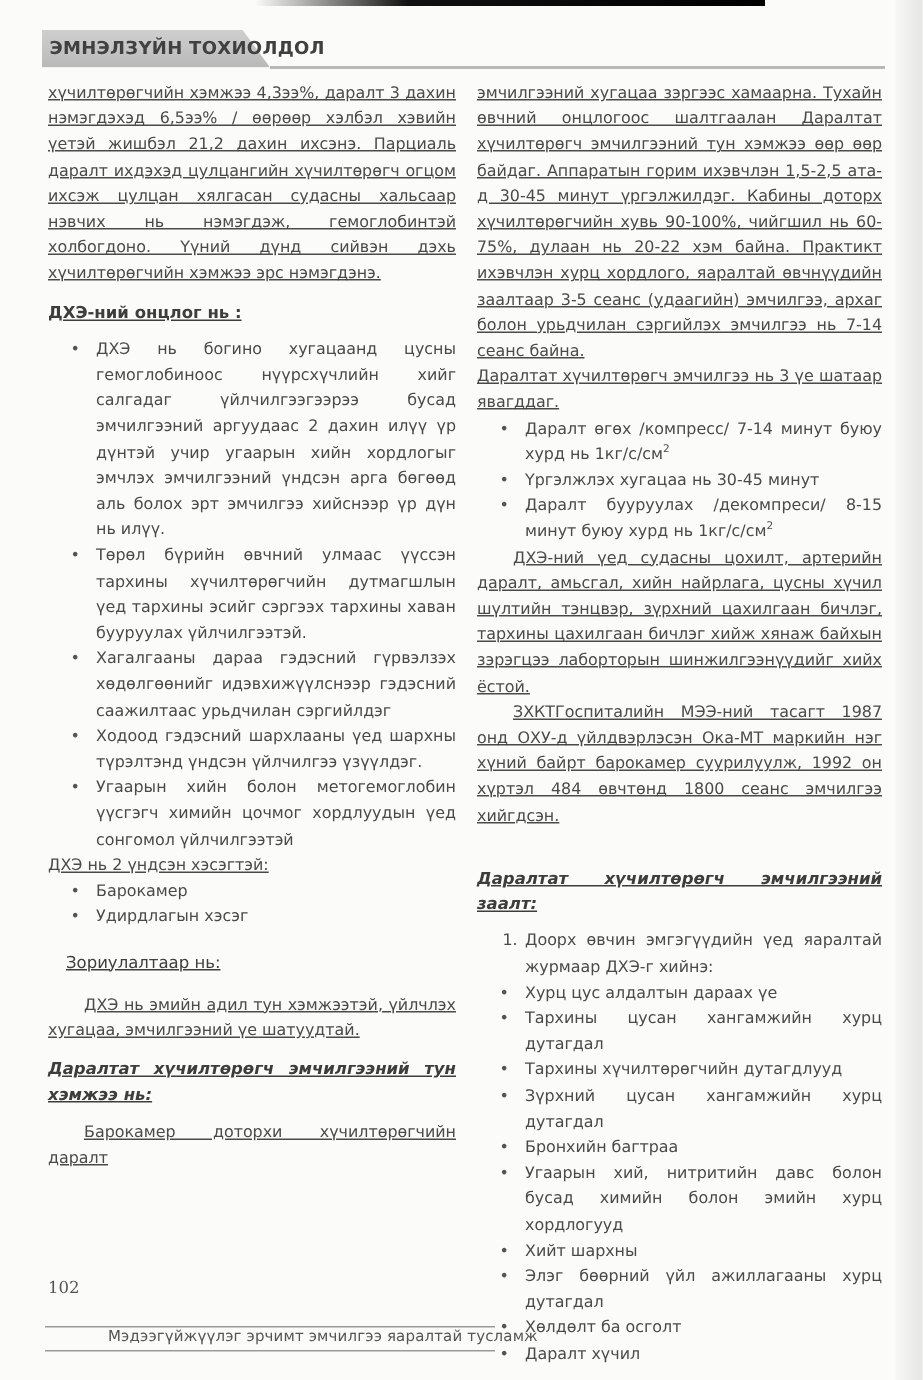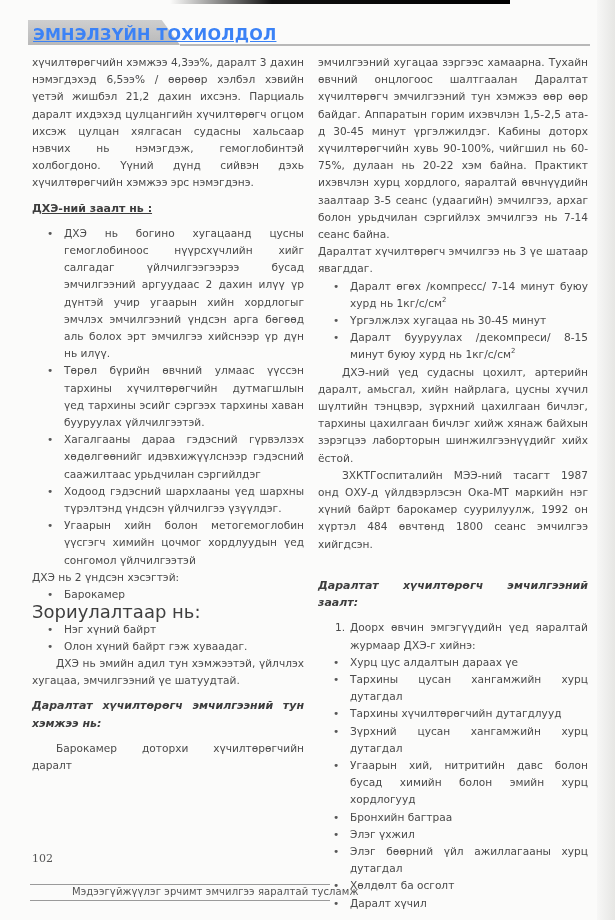--- a/index.html
+++ b/index.html
@@ -22,42 +22,42 @@
       background: linear-gradient(to right, rgba(0,0,0,0), #111 30%, #000);
     }
     .header-band {
       position: absolute; left: 28px; top: 20px; height: 25px; width: 152px;
       background: linear-gradient(to bottom, #cfcfcf, #b9b9b9);
       clip-path: polygon(0 0, 88% 0, 100% 100%, 0 100%);
     }
     .header-title {
       position: absolute; left: 33px; top: 25px;
       font-family: "DejaVu Sans", sans-serif; font-weight: bold;
-      font-size: 16px; letter-spacing: 0.2px; color: #3b82f6; text-decoration: underline;
+      font-size: 12px; letter-spacing: 0.2px; color: #404040;
     }
     .header-rule {
       position: absolute; left: 180px; top: 44px; width: 410px; height: 2px;
       background: #b8b8b8;
     }
     .col {
       position: absolute; top: 54px;
       font-size: 10.6px; line-height: 17.2px;
       text-align: justify;
     }
     .col-left { left: 32px; width: 272px; }
     .col-right { left: 318px; width: 270px; }
-    p { margin: 0; }
+    p { margin: 0; text-decoration: underline; }
     .indent { text-indent: 24px; }
     .sec-heading {
       font-weight: bold; font-size: 11px; color: #3d3d3d;
       margin-top: 4px; margin-bottom: 8px;
     }
     .sec-heading.underline { text-decoration: underline; }
     .sec-heading.italic { font-style: italic; }
-    .sec-heading.plain { font-weight: normal; font-size: 18px; color: #3e3e3e; margin: 0; }
+    .sec-heading.plain { font-weight: normal; font-size: 11px; color: #3e3e3e; margin: 12px; }
     ul { list-style: none; margin: 0; padding: 0; }
     ul li { position: relative; padding-left: 32px; }
     ul li::before {
       content: "•"; position: absolute; left: 15px; top: 0; color: #555;
     }
     ol { margin: 0; padding: 0; list-style: none; }
     ol li { position: relative; padding-left: 32px; }
     ol li .num { position: absolute; left: 17px; top: 0; }
     sup { font-size: 7px; line-height: 0; }
     .footer-rule-top {
@@ -79,37 +79,34 @@
 <body>
 
 <div class="page">
   <div class="top-bar"></div>
   <div class="header-band"></div>
   <div class="header-title">ЭМНЭЛЗҮЙН ТОХИОЛДОЛ</div>
   <div class="header-rule"></div>
 
   <div class="col col-left">
     <p>хүчилтөрөгчийн хэмжээ 4,3ээ%, даралт 3 дахин нэмэгдэхэд 6,5ээ% / өөрөөр хэлбэл хэвийн үетэй жишбэл 21,2 дахин ихсэнэ. Парциаль даралт ихдэхэд цулцангийн хүчилтөрөгч огцом ихсэж цулцан хялгасан судасны хальсаар нэвчих нь нэмэгдэж, гемоглобинтэй холбогдоно. Үүний дүнд сийвэн дэхь хүчилтөрөгчийн хэмжээ эрс нэмэгдэнэ.</p>
-    <p class="sec-heading underline" style="margin-top:8px;">ДХЭ-ний заалт нь :</p>
+    <p class="sec-heading underline" style="margin-top:8px;">ДХЭ-ний онцлог нь :</p>
     <ul>
       <li>ДХЭ нь богино хугацаанд цусны гемоглобиноос нүүрсхүчлийн хийг салгадаг үйлчилгээгээрээ бусад эмчилгээний аргуудаас 2 дахин илүү үр дүнтэй учир угаарын хийн хордлогыг эмчлэх эмчилгээний үндсэн арга бөгөөд аль болох эрт эмчилгээ хийснээр үр дүн нь илүү.</li>
       <li>Төрөл бүрийн өвчний улмаас үүссэн тархины хүчилтөрөгчийн дутмагшлын үед тархины эсийг сэргээх тархины хаван бууруулах үйлчилгээтэй.</li>
       <li>Хагалгааны дараа гэдэсний гүрвэлзэх хөдөлгөөнийг идэвхижүүлснээр гэдэсний саажилтаас урьдчилан сэргийлдэг</li>
       <li>Ходоод гэдэсний шархлааны үед шархны түрэлтэнд үндсэн үйлчилгээ үзүүлдэг.</li>
       <li>Угаарын хийн болон метогемоглобин үүсгэгч химийн цочмог хордлуудын үед сонгомол үйлчилгээтэй</li>
     </ul>
     <p>ДХЭ нь 2 үндсэн хэсэгтэй:</p>
     <ul>
       <li>Барокамер</li>
+      <li>Удирдлагын хэсэг</li>
     </ul>
     <p class="sec-heading plain">Зориулалтаар нь:</p>
-    <ul>
-      <li>Нэг хүний байрт</li>
-      <li>Олон хүний байрт гэж хуваадаг.</li>
-    </ul>
     <p class="indent">ДХЭ нь эмийн адил тун хэмжээтэй, үйлчлэх хугацаа, эмчилгээний үе шатуудтай.</p>
     <p class="sec-heading italic" style="margin-top:8px;">Даралтат хүчилтөрөгч эмчилгээний тун хэмжээ нь:</p>
     <p class="indent">Барокамер доторхи хүчилтөрөгчийн даралт</p>
   </div>
 
   <div class="col col-right">
     <p>эмчилгээний хугацаа зэргээс хамаарна. Тухайн өвчний онцлогоос шалтгаалан Даралтат хүчилтөрөгч эмчилгээний тун хэмжээ өөр өөр байдаг. Аппаратын горим ихэвчлэн 1,5-2,5 ата-д 30-45 минут үргэлжилдэг. Кабины доторх хүчилтөрөгчийн хувь 90-100%, чийгшил нь 60-75%, дулаан нь 20-22 хэм байна. Практикт ихэвчлэн хурц хордлого, яаралтай өвчнүүдийн заалтаар 3-5 сеанс (удаагийн) эмчилгээ, архаг болон урьдчилан сэргийлэх эмчилгээ нь 7-14 сеанс байна.</p>
     <p>Даралтат хүчилтөрөгч эмчилгээ нь 3 үе шатаар явагддаг.</p>
     <ul>
       <li><span>Даралт өгөх /компресс/ 7-14 минут буюу хурд нь 1кг/с/см</span><sup>2</sup></li>
@@ -123,23 +120,23 @@
       <li>
         <span class="num">1.</span>
         <span>Доорх өвчин эмгэгүүдийн үед яаралтай журмаар ДХЭ-г хийнэ:</span>
       </li>
     </ol>
     <ul>
       <li>Хурц цус алдалтын дараах үе</li>
       <li>Тархины цусан хангамжийн хурц дутагдал</li>
       <li>Тархины хүчилтөрөгчийн дутагдлууд</li>
       <li>Зүрхний цусан хангамжийн хурц дутагдал</li>
+      <li>Бронхийн багтраа</li>
       <li>Угаарын хий, нитритийн давс болон бусад химийн болон эмийн хурц хордлогууд</li>
-      <li>Бронхийн багтраа</li>
-      <li>Элэг үхжил</li>
+      <li>Хийт шархны</li>
       <li>Элэг бөөрний үйл ажиллагааны хурц дутагдал</li>
       <li>Хөлдөлт ба осголт</li>
       <li>Даралт хүчил</li>
     </ul>
   </div>
 
   <div class="footer-rule-top"></div>
   <div class="footer-page">102</div>
   <div class="footer-title">Мэдээгүйжүүлэг эрчимт эмчилгээ яаралтай тусламж</div>
   <div class="footer-rule-bottom"></div>

